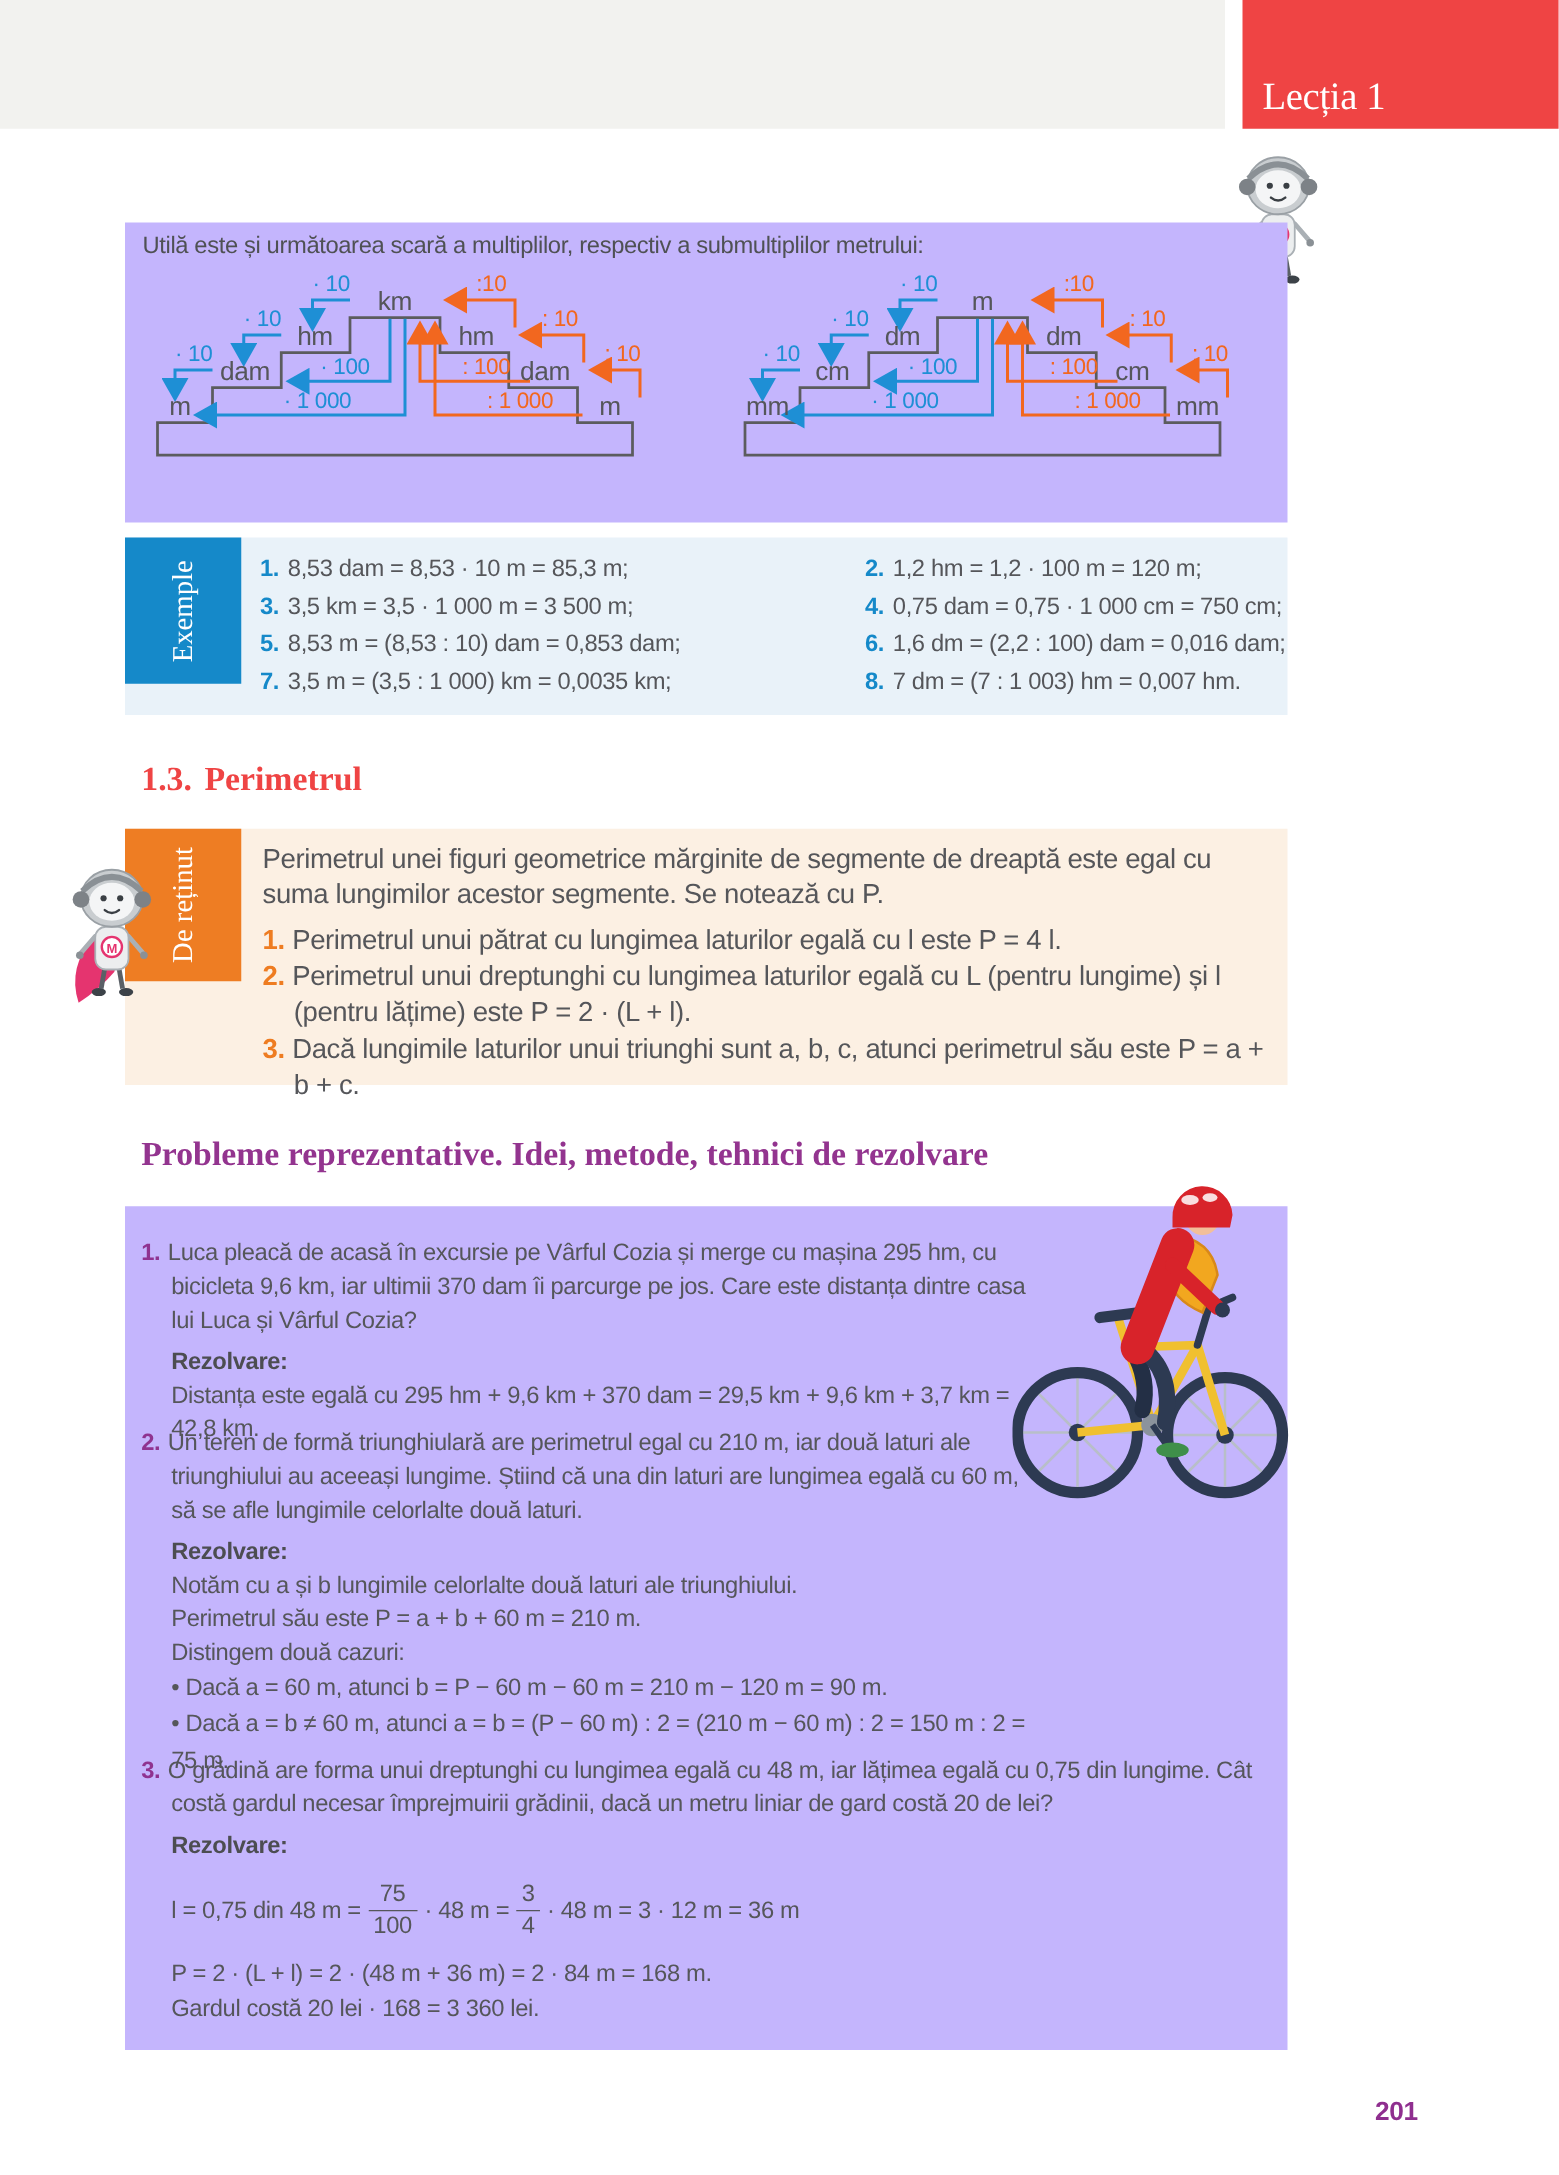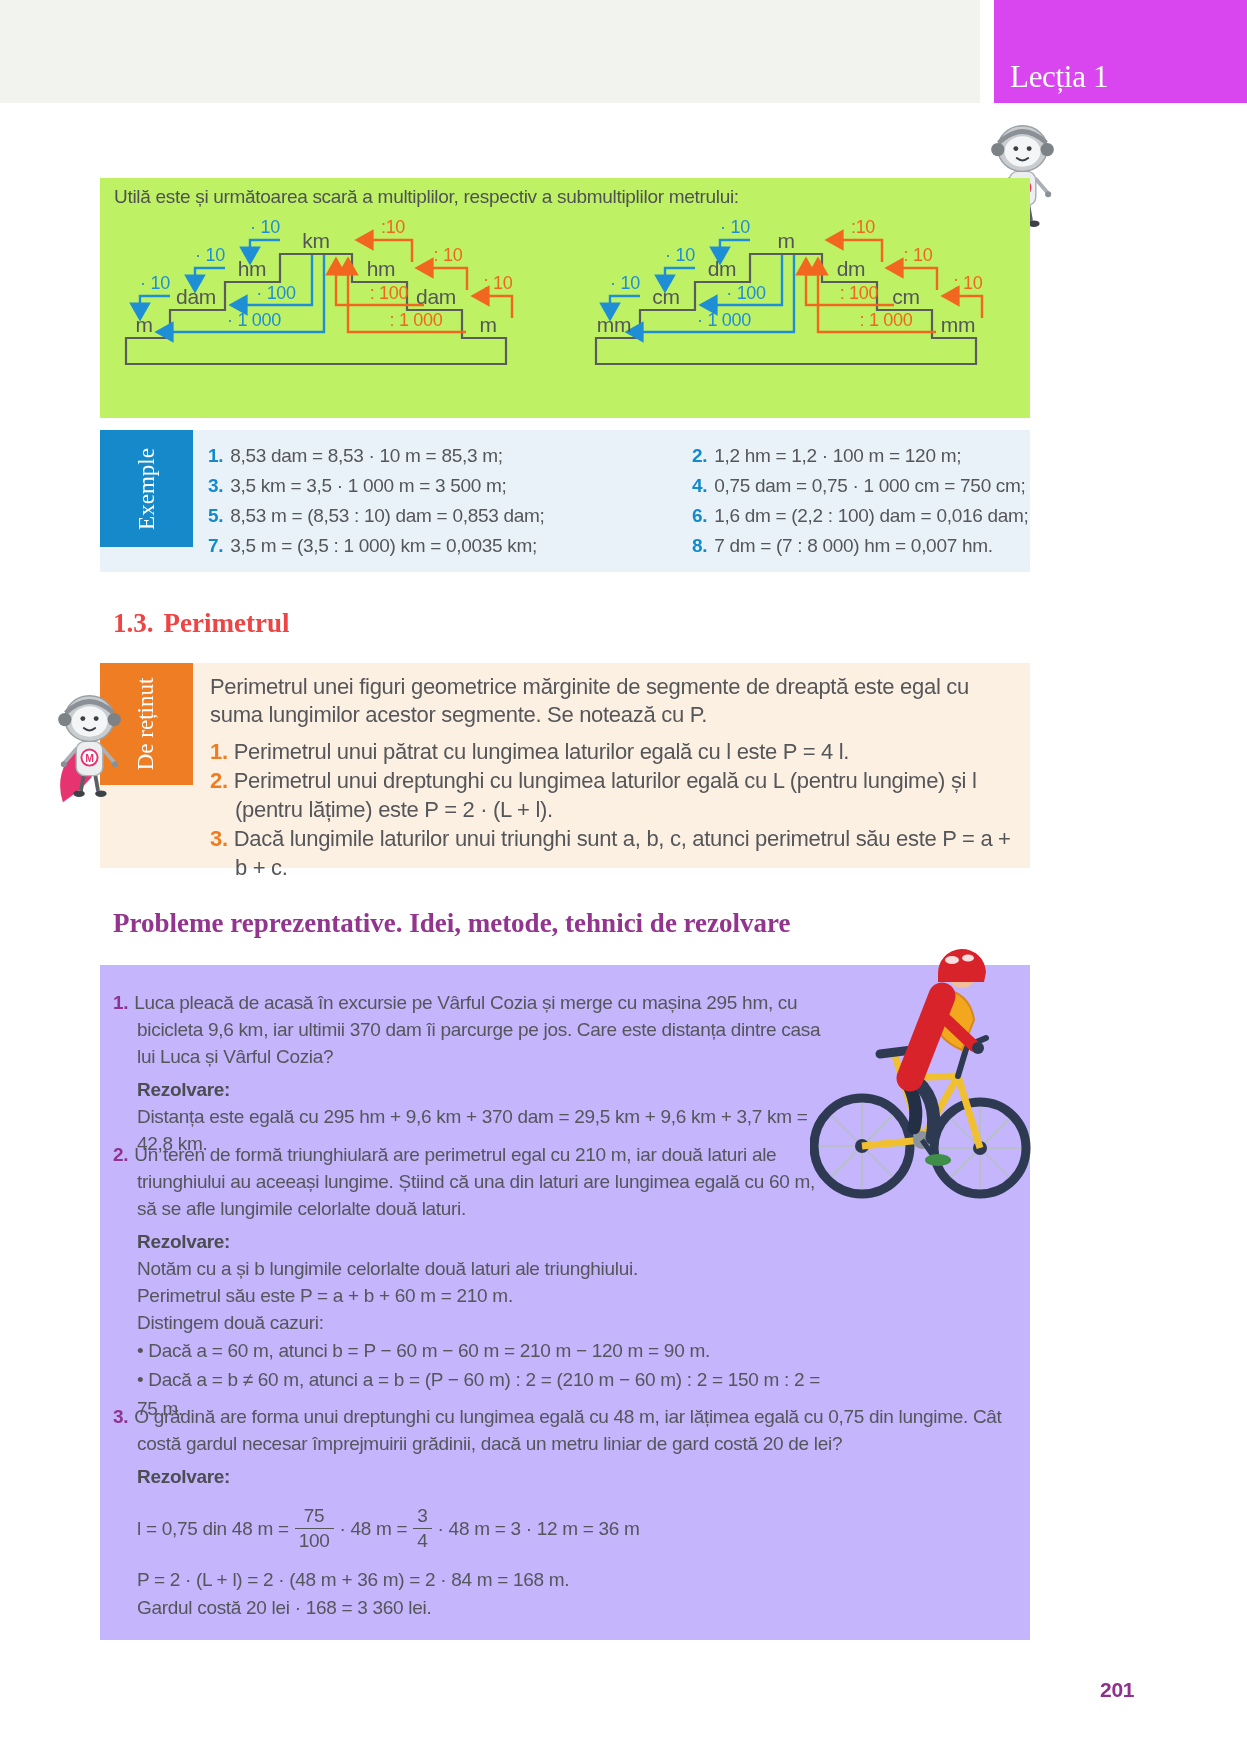--- a/index.html
+++ b/index.html
@@ -3,26 +3,26 @@
 <meta charset="utf-8">
 <style>
   html,body{margin:0;padding:0;}
   body{
     width:1247px;height:1740px;position:relative;background:#ffffff;
     font-family:"Liberation Sans",sans-serif;color:#55565a;overflow:hidden;
     letter-spacing:-0.3px;
   }
   .topband{position:absolute;left:0;top:0;width:980px;height:103px;background:#f2f2ef;}
   .lesson-badge{
-    position:absolute;left:994px;top:0;width:253px;height:103px;background:#d946ef;
+    position:absolute;left:994px;top:0;width:253px;height:103px;background:#ef4444;
     color:#fff;font-family:"Liberation Serif",serif;font-size:31px;
     display:flex;align-items:flex-end;padding:0 0 8px 16px;box-sizing:border-box;
   }
   
-  .box1{position:absolute;left:100px;top:178px;width:930px;height:240px;background:#bef264;}
+  .box1{position:absolute;left:100px;top:178px;width:930px;height:240px;background:#c4b5fd;}
   .intro{position:absolute;left:14px;top:8px;font-size:19px;color:#4f5154;}
   .stair{position:absolute;top:40px;}
   .stair.left{left:6px;}
   .stair.right{left:476px;}
   svg text{font-family:"Liberation Sans",sans-serif;}
   .unit{font-size:21px;fill:#55565a;}
   .blab{font-size:18px;fill:#1e8fd5;}
   .olab{font-size:18px;fill:#f2671f;}
   .bline{stroke:#1e8fd5;stroke-width:2.4;fill:none;}
   .oline{stroke:#f2671f;stroke-width:2.4;fill:none;}
@@ -193,21 +193,21 @@
   <div class="ex-col c1">
     <div class="ex-row"><span class="ex-num">1.</span><span>8,53 dam = 8,53 · 10 m = 85,3 m;</span></div>
     <div class="ex-row"><span class="ex-num">3.</span><span>3,5 km = 3,5 · 1 000 m = 3 500 m;</span></div>
     <div class="ex-row"><span class="ex-num">5.</span><span>8,53 m = (8,53 : 10) dam = 0,853 dam;</span></div>
     <div class="ex-row"><span class="ex-num">7.</span><span>3,5 m = (3,5 : 1 000) km = 0,0035 km;</span></div>
   </div>
   <div class="ex-col c2">
     <div class="ex-row"><span class="ex-num">2.</span><span>1,2 hm = 1,2 · 100 m = 120 m;</span></div>
     <div class="ex-row"><span class="ex-num">4.</span><span>0,75 dam = 0,75 · 1 000 cm = 750 cm;</span></div>
     <div class="ex-row"><span class="ex-num">6.</span><span>1,6 dm = (2,2 : 100) dam = 0,016 dam;</span></div>
-    <div class="ex-row"><span class="ex-num">8.</span><span>7 dm = (7 : 8 000) hm = 0,007 hm.</span></div>
+    <div class="ex-row"><span class="ex-num">8.</span><span>7 dm = (7 : 1 003) hm = 0,007 hm.</span></div>
   </div>
 </div>
 
 <div class="sec-head">
   <span class="num">1.3.</span><span>Perimetrul</span>
 </div>
 
 <div class="retinut">
   <div class="tab tab-orange">
     <span>De reținut</span>

